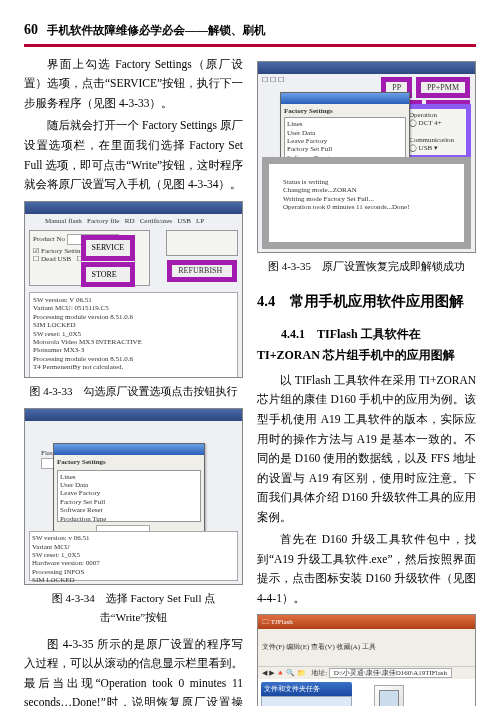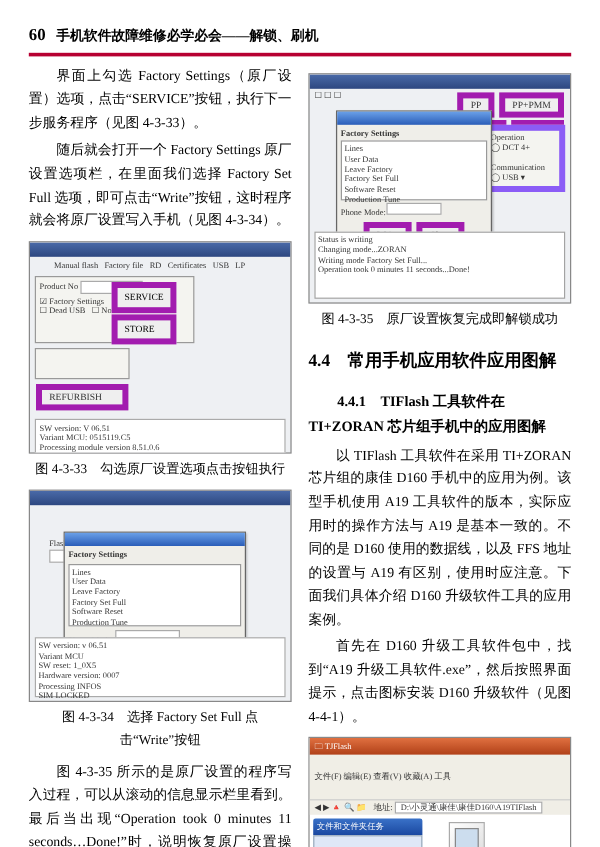--- a/index.html
+++ b/index.html
@@ -48,21 +48,21 @@
         <div class="figbox" style="--h:175px;">
           <div class="tb"></div>
           <div class="tiny" style="padding:3px 4px;margin-left:16px;">
             <span>Manual flash</span> &nbsp;
             <span>Factory file</span> &nbsp;
             <span>RD</span> &nbsp;
             <span>Certificates</span> &nbsp;
             <span>USB</span> &nbsp;
             <span>LP</span>
           </div>
-          <div style="display:flex;gap:4px;padding:2px 4px;flex-direction:column;">
+          <div style="display:flex;gap:16px;padding:2px 4px;">
             <div class="pane" style="position:relative;width:60%;height:48px;padding:3px;">
               <div class="tiny"><span>Product No</span> <span style="display:inline-block;border:1px solid #aaa;width:50px;height:9px;background:#fff;vertical-align:middle;"></span></div>
               <div class="tiny" style="margin-top:2px;">☑ <span>Factory Settings</span></div>
               <div class="tiny">☐ <span>Dead USB</span> &nbsp; ☐ <span>Normal Mode</span></div>
               <div style="position:absolute;right:13px;top:3px;">
                 <div class="btn" style="display:block;margin-bottom:1px;">SERVICE</div>
                 <div class="btn" style="display:block;">STORE</div>
               </div>
             </div>
             <div style="width:38%;" class="tiny">
@@ -146,21 +146,21 @@
 Factory Set Full
 Software Reset
 Production Tune</div>
               <div><span>Phone Mode:</span><span style="display:inline-block;border:1px solid #aaa;width:44px;height:8px;background:#fff;"></span></div>
               <div style="text-align:center;margin:2px 0;">
                 <span class="btn">Write</span>
                 <span class="btn">Close</span>
               </div>
             </div>
           </div>
-          <div class="tiny" style="position:absolute;bottom:3px;left:4px;right:4px;border:1px solid #a3a3a3;background:#fff;height:50px;padding:2px;white-space:pre-line;">Status is writing
+          <div class="tiny" style="position:absolute;bottom:3px;left:4px;right:4px;border:7px solid #a3a3a3;background:#fff;height:50px;padding:14px;white-space:pre-line;">Status is writing
 Changing mode...ZORAN
 Writing mode Factory Set Full...
 Operation took 0 minutes 11 seconds...Done!
 
 
 </div>
         </div>
       </div>
       <div class="cap">图 4-3-35　原厂设置恢复完成即解锁成功</div>
 

